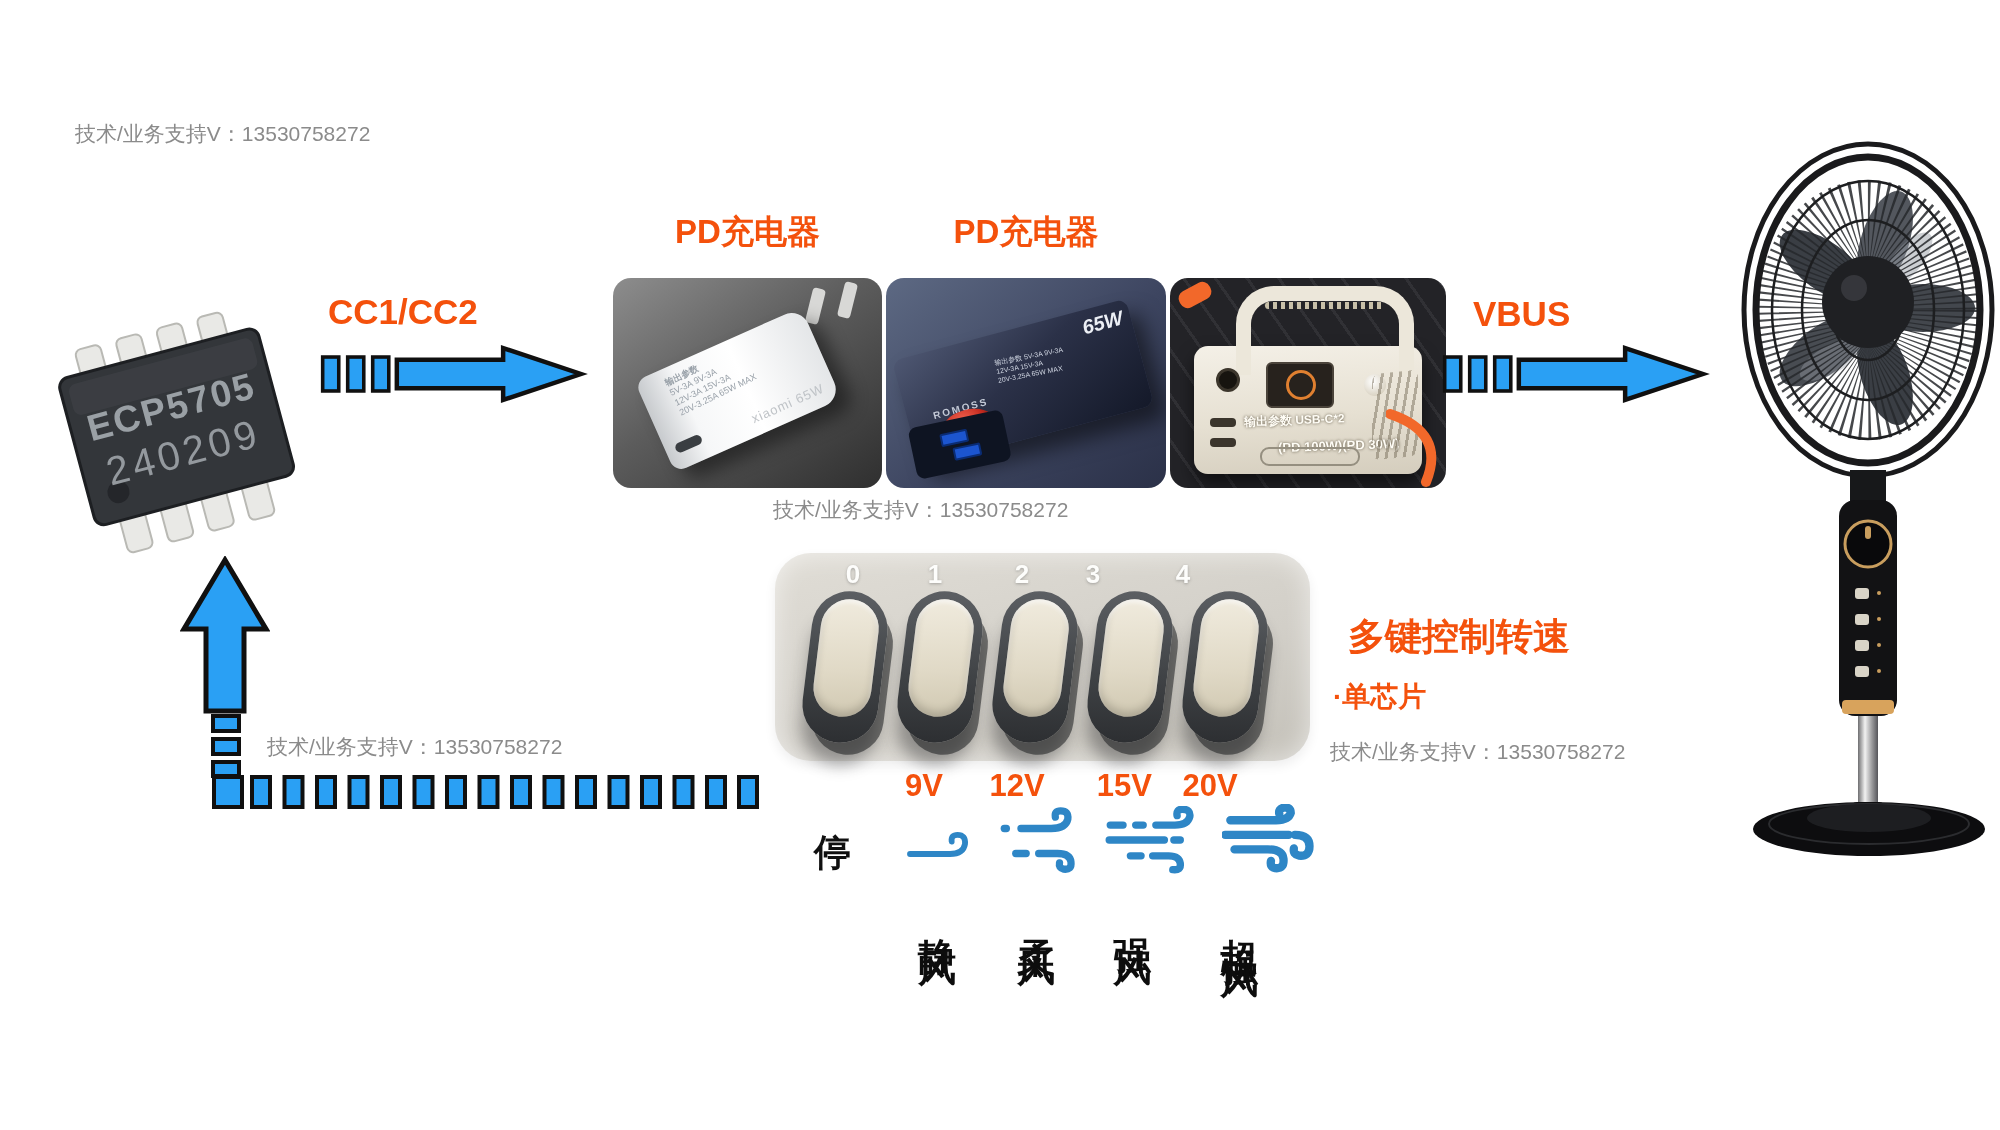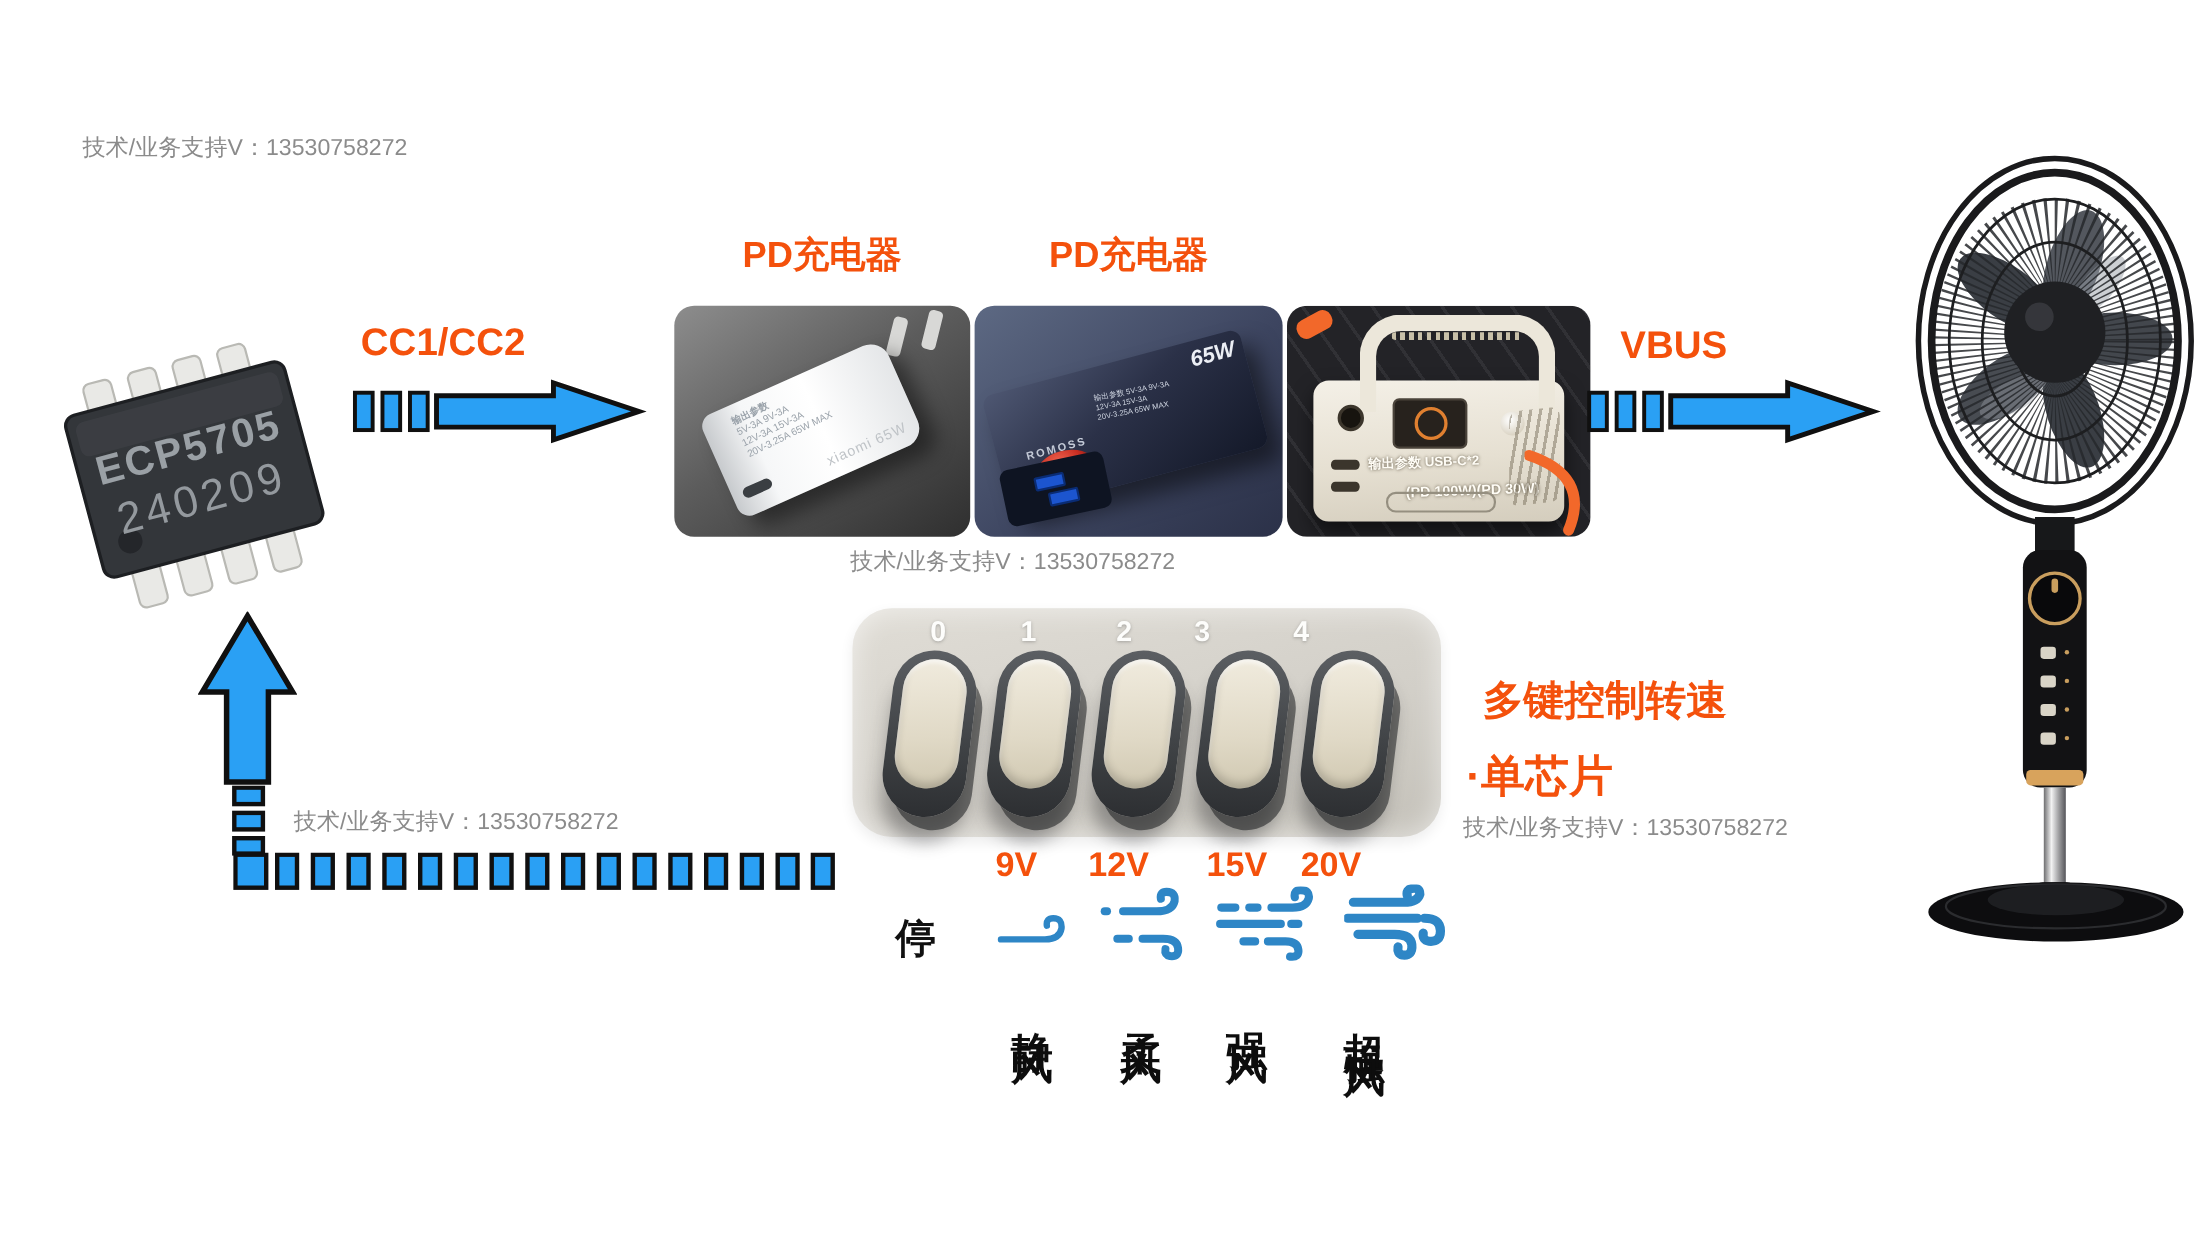--- a/index.html
+++ b/index.html
@@ -246,21 +246,21 @@
         </div>
       </div>
     <div class="skey" style="left:412px;">
         <div class="outer">
           <div class="face"></div>
         </div>
       </div>
   </div>
 
   <div class="abs olabel" style="left:1348px;top:612px;font-size:37px;">多键控制转速</div>
-  <div class="abs olabel" style="left:1333px;top:678px;font-size:40px;">·单芯片</div>
+  <div class="abs olabel" style="left:1333px;top:678px;font-size:28px;">·单芯片</div>
   <div class="abs cap" style="left:1330px;top:738px;">技术/业务支持V：13530758272</div>
 
   <div class="abs stop" style="left:814px;top:828px;">停</div>
 
   <div class="abs olabel volt" style="left:884px;top:768px;width:80px;">9V</div>
   <div class="abs olabel volt" style="left:977px;top:768px;width:80px;">12V</div>
   <div class="abs olabel volt" style="left:1072px;top:768px;width:80px;text-align:right;">15V</div>
   <div class="abs olabel volt" style="left:1170px;top:768px;width:80px;">20V</div>
 
   <svg class="abs" style="left:900px;top:812px;" width="80" height="64" viewBox="0 0 96 64">

